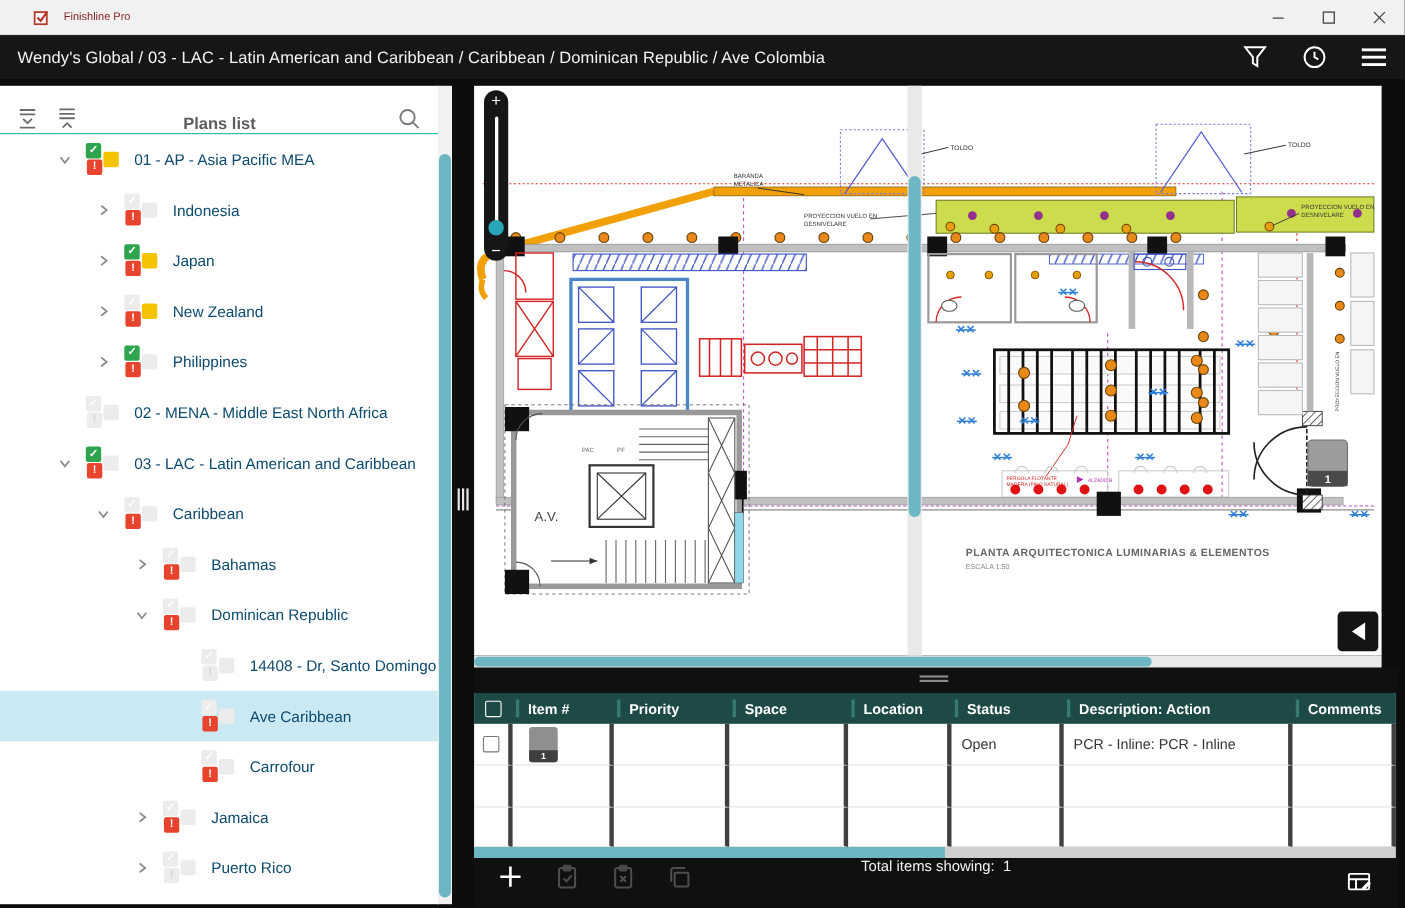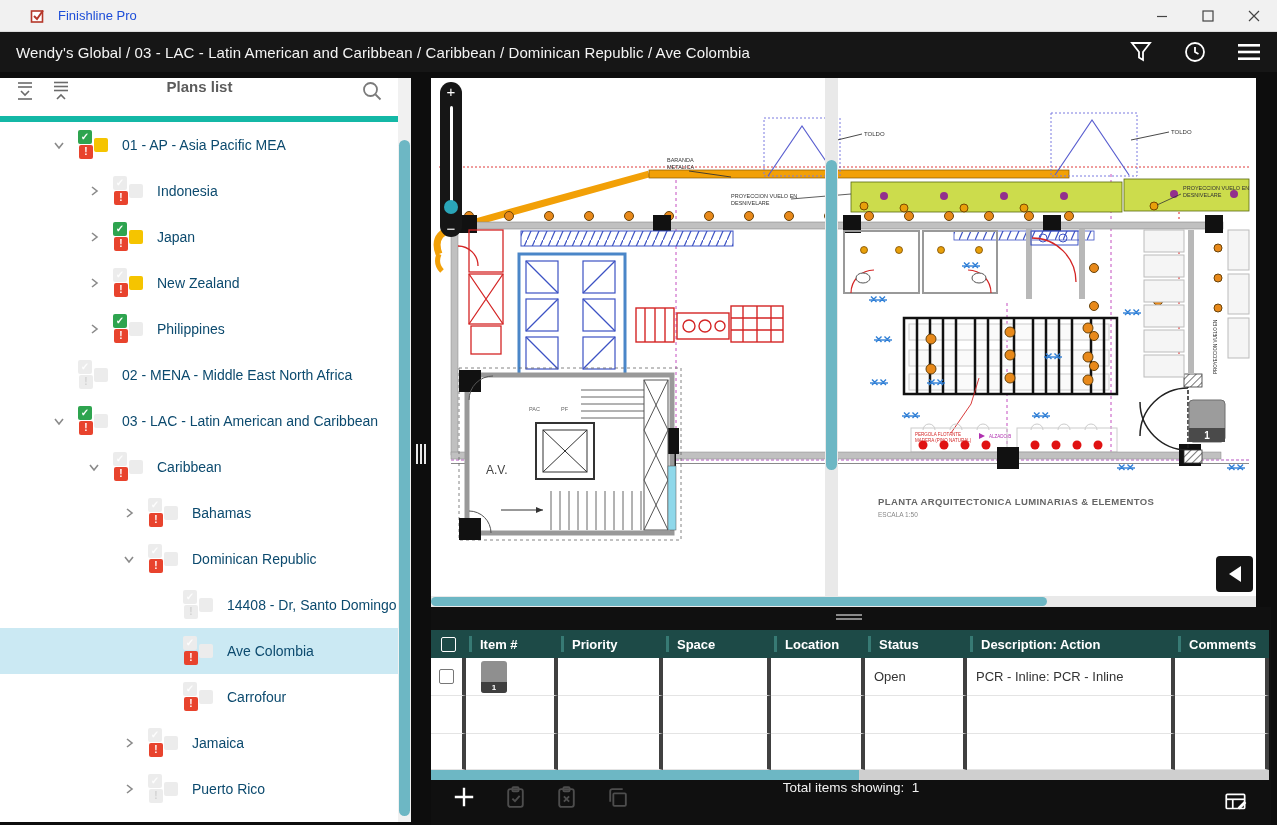--- a/index.html
+++ b/index.html
@@ -3,37 +3,37 @@
 <meta charset="utf-8">
 <style>
   html,body{margin:0;padding:0;width:1277px;height:825px;overflow:hidden;
     font-family:"Liberation Sans",sans-serif;background:#0d0d0d;}
   *{box-sizing:border-box;}
 
   
   #titlebar{position:absolute;left:0;top:0;width:1277px;height:32px;background:#f1f1f1;
     display:flex;align-items:center;border-bottom:1px solid #dcdcdc;}
   #app-logo{margin-left:30px;width:16px;height:16px;}
-  #app-title{margin-left:12px;font-size:13px;color:#1d4ed8;}
+  #app-title{margin-left:12px;font-size:10px;color:#7f1d1d;}
   #win-controls{margin-left:auto;display:flex;height:100%;}
   .winbtn{width:46px;height:100%;display:flex;align-items:center;justify-content:center;cursor:default;}
 
   
   #breadcrumbbar{position:absolute;left:0;top:32px;width:1277px;height:40px;background:#161616;
     display:flex;align-items:center;}
   #breadcrumb{margin-left:16px;color:#f4f4f4;font-size:15px;letter-spacing:.1px;white-space:nowrap;}
   #topbar-icons{margin-left:auto;margin-right:14px;display:flex;align-items:center;gap:26px;}
   .topicon{width:28px;height:28px;display:flex;align-items:center;justify-content:center;}
 
   
   #content{position:absolute;left:0;top:72px;width:1277px;height:753px;background:#0d0d0d;}
 
   
   #sidebar{position:absolute;left:6px;top:78px;width:399px;height:744px;background:#fff;overflow:hidden;}
-  #sidebar-header{height:44px;border-bottom:6px solid #14b8a6;display:flex;align-items:flex-start;position:relative;}
+  #sidebar-header{height:44px;border-bottom:1px solid #14b8a6;display:flex;align-items:flex-end;position:relative;}
   #sidebar-title{position:absolute;left:0;right:0;text-align:center;font-size:15px;font-weight:bold;color:#5c5c5c;}
   .shicon{width:26px;height:26px;display:flex;align-items:center;justify-content:center;z-index:2;}
   #expand-all{margin-left:12px;} #collapse-all{margin-left:10px;}
   #sidebar-search{margin-left:auto;margin-right:14px;z-index:2;}
   #tree{position:absolute;left:0;top:44px;right:0;bottom:0;overflow:hidden;}
   .tree-row{height:46px;display:flex;align-items:center;white-space:nowrap;}
   .tree-row.selected{background:#cbe9f3;}
   .chev{width:22px;height:22px;flex:0 0 22px;display:flex;align-items:center;justify-content:center;}
   .badges{position:relative;width:30px;height:30px;flex:0 0 30px;margin-left:8px;}
   .bdg{position:absolute;width:14px;height:14px;border-radius:2px;font-size:10px;line-height:14px;
@@ -317,21 +317,21 @@
           </span>
           <span class="tree-label">14408 - Dr, Santo Domingo - A</span>
         </div>
         <div class="tree-row selected" style="padding-left: 153px;">
           <span class="chev"></span>
           <span class="badges">
             <span class="bdg b-chk g-gray">✓</span>
             <span class="bdg b-exc g-red">!</span>
             <span class="bdg b-sq g-gray"></span>
           </span>
-          <span class="tree-label">Ave Colombia</span>
+          <span class="tree-label">Ave Caribbean</span>
         </div>
         <div class="tree-row" style="padding-left: 153px;">
           <span class="chev"></span>
           <span class="badges">
             <span class="bdg b-chk g-gray">✓</span>
             <span class="bdg b-exc g-red">!</span>
             <span class="bdg b-sq g-gray"></span>
           </span>
           <span class="tree-label">Carrofour</span>
         </div>

